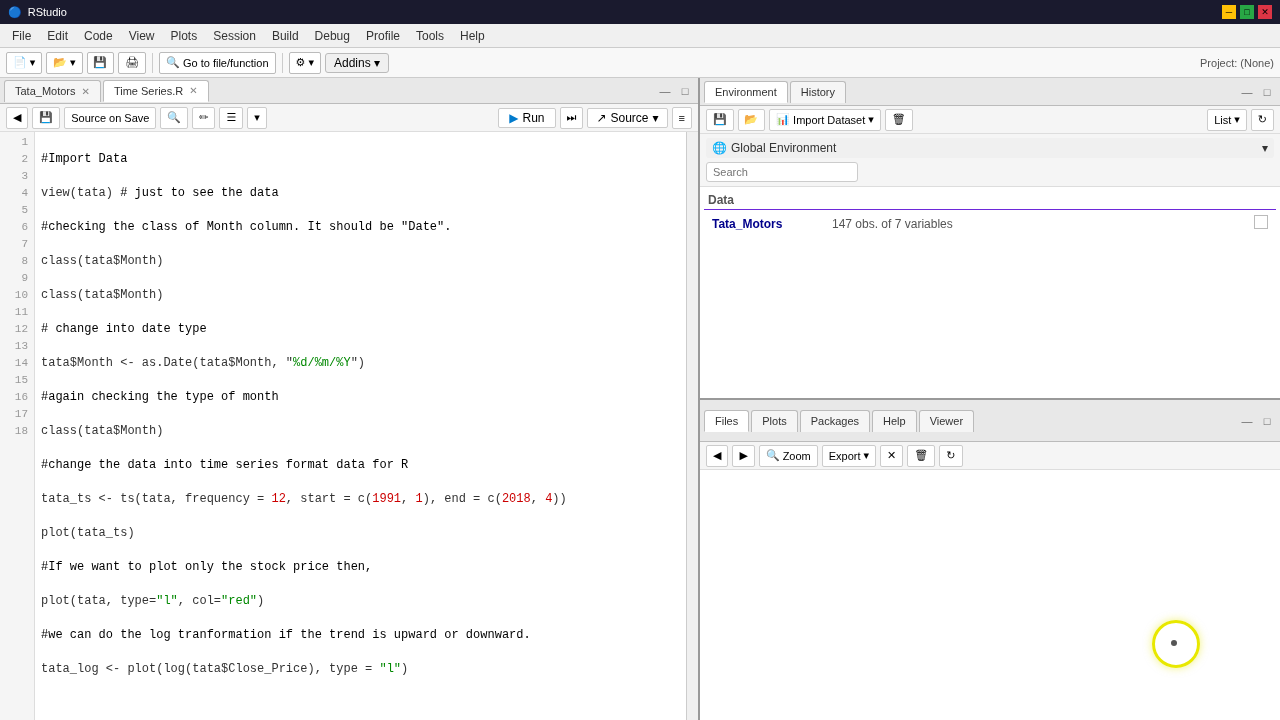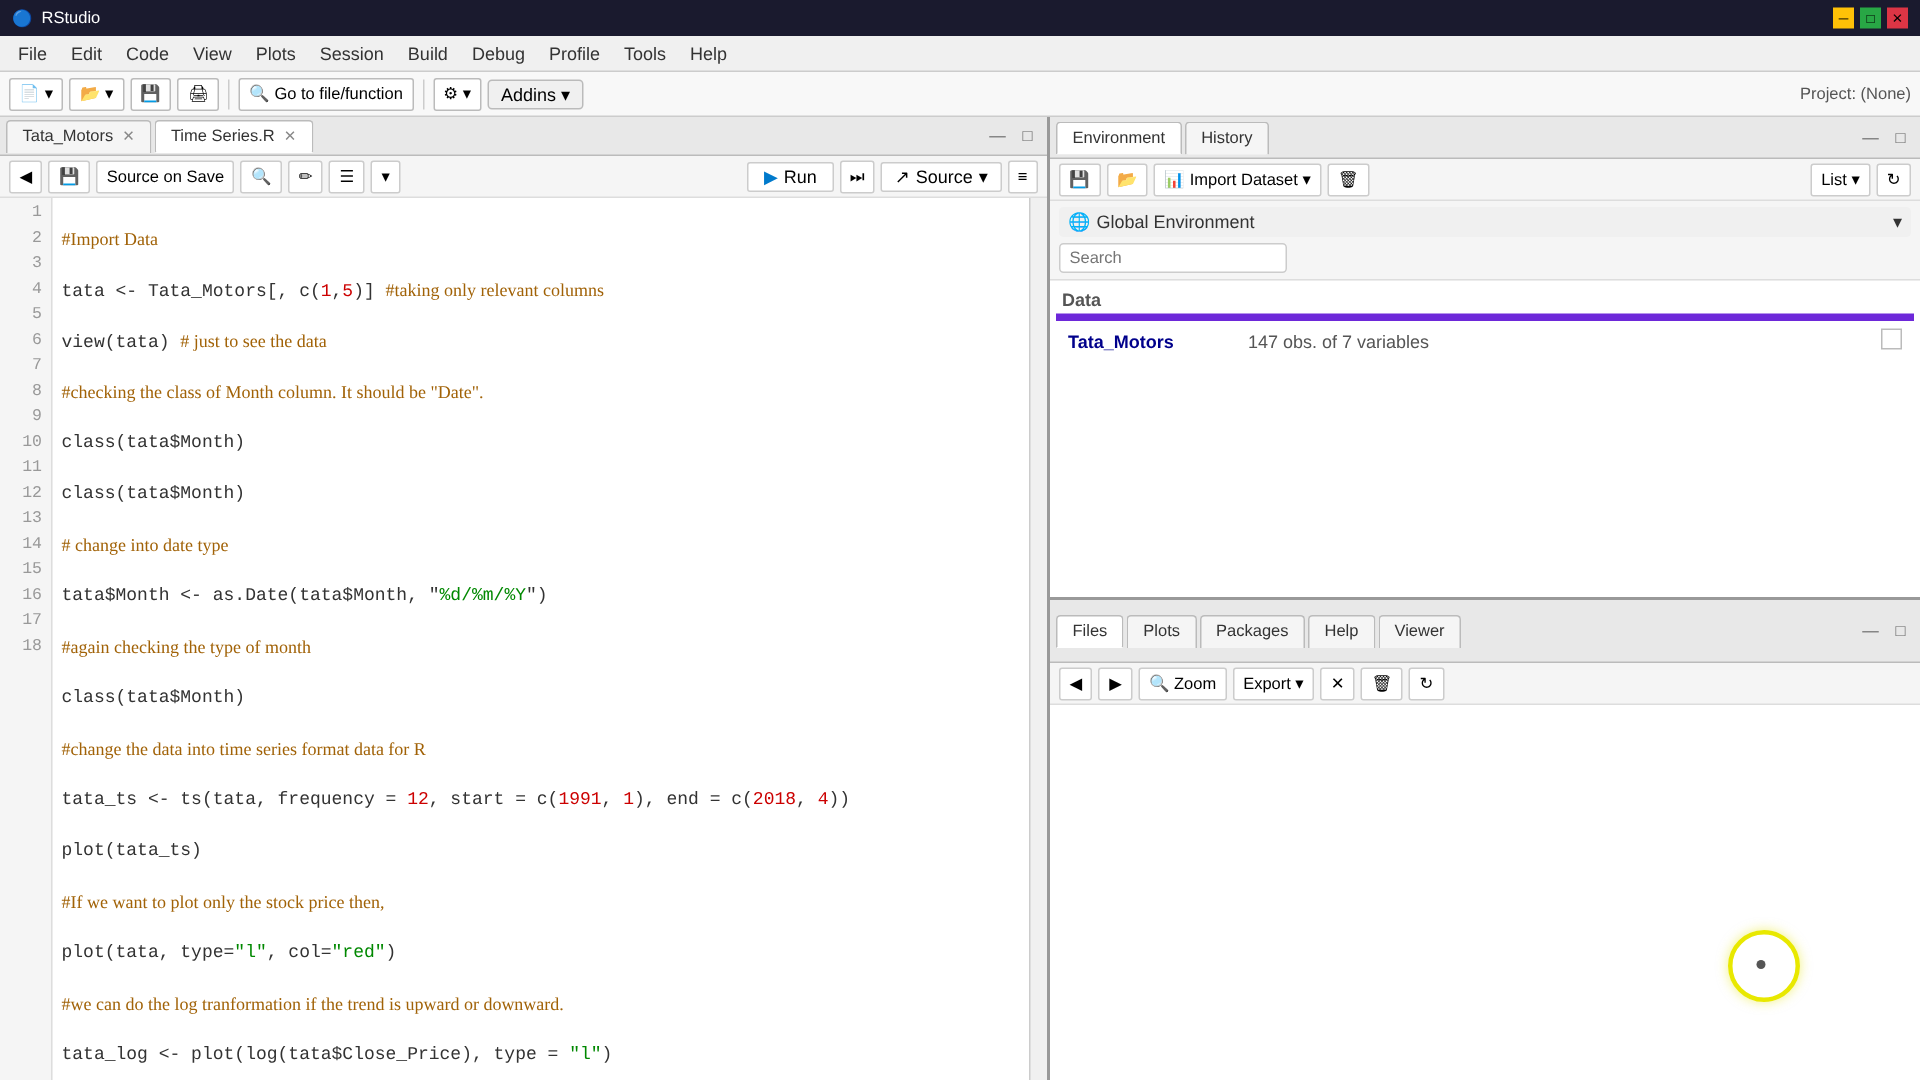--- a/index.html
+++ b/index.html
@@ -222,21 +222,21 @@
       line-height: 17px;
     }
     .code-content {
       flex: 1;
       padding: 2px 6px;
       overflow: auto;
       white-space: pre;
       line-height: 17px;
     }
     .code-line { height: 17px; white-space: pre; }
-    .comment { color: #a16207; font-family: Liberation Serif, serif; }
+    .comment { color: #000000; }
     .string { color: #008800; }
     .number { color: #cc0000; }
 
     
     .right-panels {
       flex: 1;
       display: flex;
       flex-direction: column;
     }
 
@@ -279,21 +279,21 @@
       margin-bottom: 4px;
       cursor: pointer;
       font-size: 12px;
       gap: 4px;
     }
     .env-data-section {
       padding: 2px 4px;
       font-size: 12px;
       font-weight: bold;
       color: #555;
-      border-bottom: 5px solid #6d28d9;
+      border-bottom: 1px solid #6d28d9;
       margin-bottom: 2px;
     }
     .env-item {
       display: flex;
       align-items: center;
       padding: 3px 8px;
       font-size: 12px;
     }
     .env-item-name { color: #00008b; font-weight: bold; min-width: 120px; }
     .env-item-info { color: #555; }
@@ -472,21 +472,20 @@
             <div>12</div>
             <div>13</div>
             <div>14</div>
             <div>15</div>
           <div>16</div>
             <div>17</div>
             <div>18</div>
         </div>
         <div class="code-content">
 <div class="code-line comment">#Import Data</div>
-<div class="code-line">tata &lt;- Tata_Motors[, c(<span class="number">1</span>,<span class="number">5</span>)] <span class="comment">#taking only relevant columns</span></div>
 <div class="code-line">view(tata) <span class="comment"># just to see the data</span></div>
 <div class="code-line comment">#checking the class of Month column. It should be "Date".</div>
 <div class="code-line">class(tata$Month)</div>
 <div class="code-line">class(tata$Month)</div>
 <div class="code-line comment"># change into date type</div>
 <div class="code-line">tata$Month &lt;- as.Date(tata$Month, "<span class="string">%d/%m/%Y</span>")</div>
 <div class="code-line comment">#again checking the type of month</div>
 <div class="code-line">class(tata$Month)</div>
 <div class="code-line comment">#change the data into time series format data for R</div>
 <div class="code-line">tata_ts &lt;- ts(tata, frequency = <span class="number">12</span>, start = c(<span class="number">1991</span>, <span class="number">1</span>), end = c(<span class="number">2018</span>, <span class="number">4</span>))</div>

